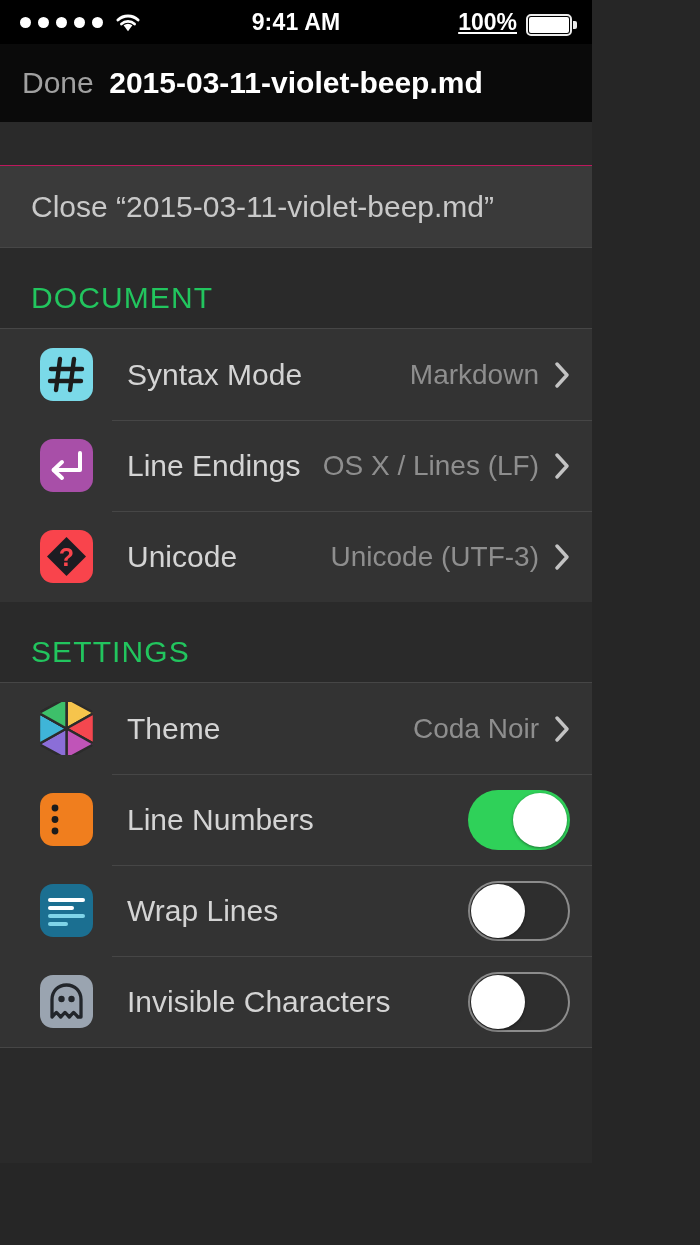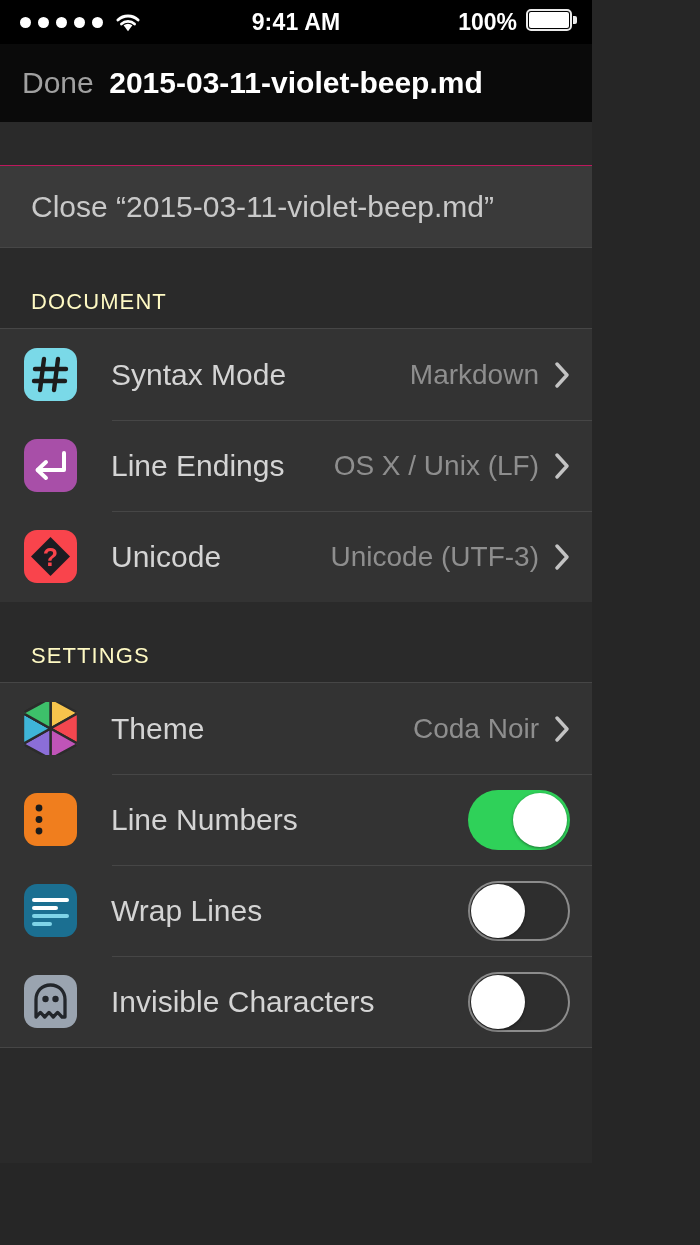--- a/index.html
+++ b/index.html
@@ -20,22 +20,22 @@
   }
   .sb-left { display:flex; align-items:center; gap:11px; }
   .dots { display:flex; gap:7px; }
   .dot { width:11px; height:11px; border-radius:50%; background:#fff; }
   .wifi { display:block; }
   .sb-center {
     position:absolute; left:0; right:0; text-align:center;
     font-size:23px; font-weight:bold; letter-spacing:.2px; pointer-events:none;
   }
   .sb-right {
-    margin-left:auto; display:flex; align-items:flex-start; gap:9px;
-    font-size:23px; font-weight:bold; position:relative; z-index:2;
+    margin-left:auto; display:flex; align-items:flex-end; gap:9px;
+    font-size:23px; font-weight:bold; position:relative; z-index:2;text-decoration:underline;
   }
   .batt { position:relative; width:46px; height:22px; }
   .batt-body {
     position:absolute; inset:0; border:2px solid rgba(255,255,255,.92);
     border-radius:5px;
   }
   .batt-fill {
     position:absolute; left:3px; top:3px; bottom:3px; right:3px;
     background:#fff; border-radius:2px;
   }
@@ -66,29 +66,29 @@
     display:flex; align-items:center; padding:0 31px;
     border-top:1px solid #be185d; border-bottom:1px solid #464646;
   }
   .close-cell span { font-size:30px; color:#c9c9c9; }
 
   .section-header {
     background:#2a2a2a; height:80px;
     display:flex; align-items:flex-end; padding:0 31px 13px 31px;
   }
   .section-header span {
-    font-size:22px; color:#fef9c3; letter-spacing:1.1px;
+    font-size:30px; color:#22c55e; letter-spacing:1.1px;
   }
 
   .group { background:#333333; border-top:1px solid #464646; }
   .group.last { border-bottom:1px solid #464646; }
 
   .row {
     height:91px; display:flex; align-items:center;
-    padding:0 22px 0 24px; position:relative;justify-content:space-between;
+    padding:0 22px 0 40px; position:relative;justify-content:space-between;
   }
   .row + .row::before {
     content:""; position:absolute; left:112px; right:0; top:0;
     height:1px; background:#464646;
   }
 
   .icon-box {
     width:53px; height:53px; border-radius:13px;
     flex:0 0 53px; position:relative; overflow:hidden;
     display:flex; align-items:center; justify-content:center;
@@ -189,21 +189,21 @@
     <div class="row">
       <span class="icon-box" style="background:#a84fa8">
         <svg width="53" height="53" viewBox="0 0 53 53">
           <g stroke="#fff" stroke-width="4" stroke-linecap="round" stroke-linejoin="round" fill="none">
             <polyline points="40,14 40,31 14,31"></polyline>
             <polyline points="22,23 13.5,31 22,39"></polyline>
           </g>
         </svg>
       </span>
       <span class="row-label">Line Endings</span>
-      <span class="row-value">OS X / Unix (LF)</span>
+      <span class="row-value">OS X / Lines (LF)</span>
       <svg class="chev" viewBox="0 0 15 26">
         <polyline points="2,2 12,13 2,24" fill="none" stroke="#c3c3c3" stroke-width="3.4" stroke-linecap="round" stroke-linejoin="round"></polyline>
       </svg>
     </div>
 
     <div class="row">
       <span class="icon-box" style="background:#f9444c">
         <svg width="53" height="53" viewBox="0 0 53 53">
           <polygon points="26.5,7 46,26.5 26.5,46 7,26.5" fill="#1c1c22"></polygon>
           <text x="26.5" y="36" text-anchor="middle" font-family="Liberation Sans, sans-serif" font-size="25" font-weight="bold" fill="#f9444c">?</text>

